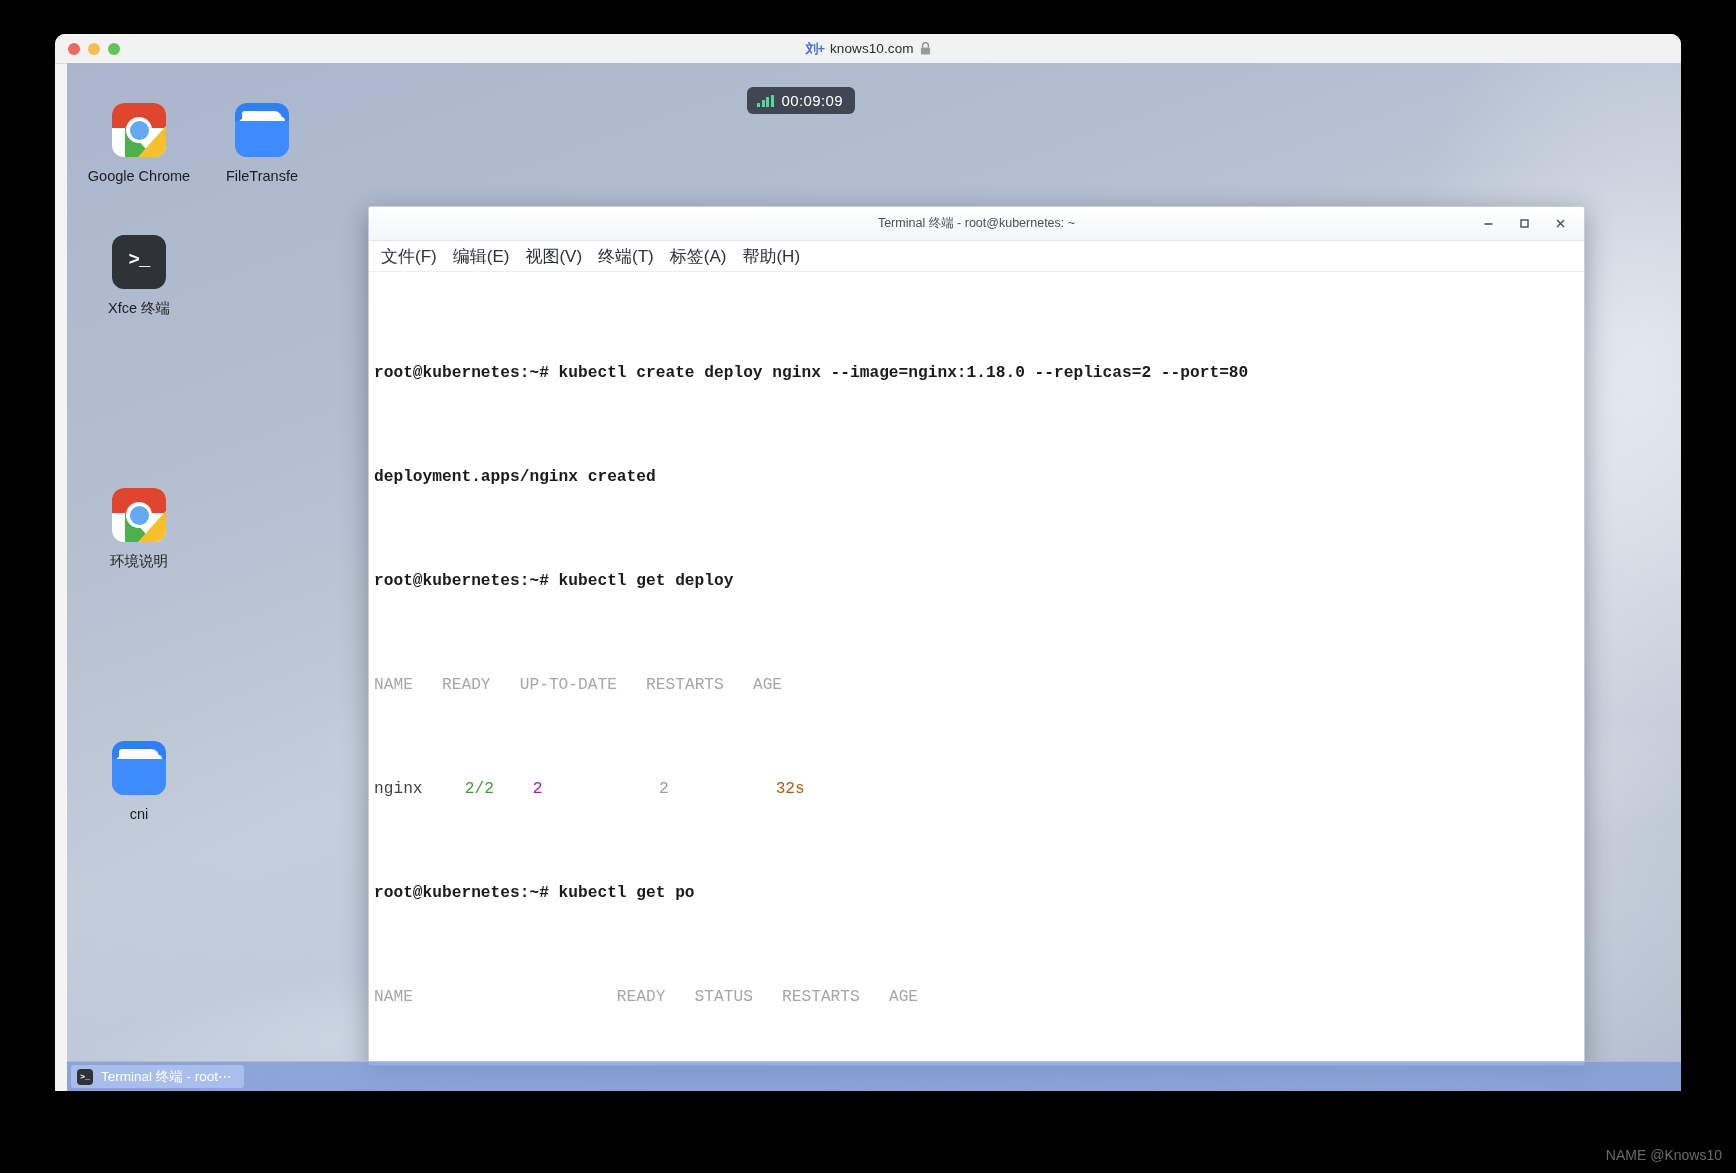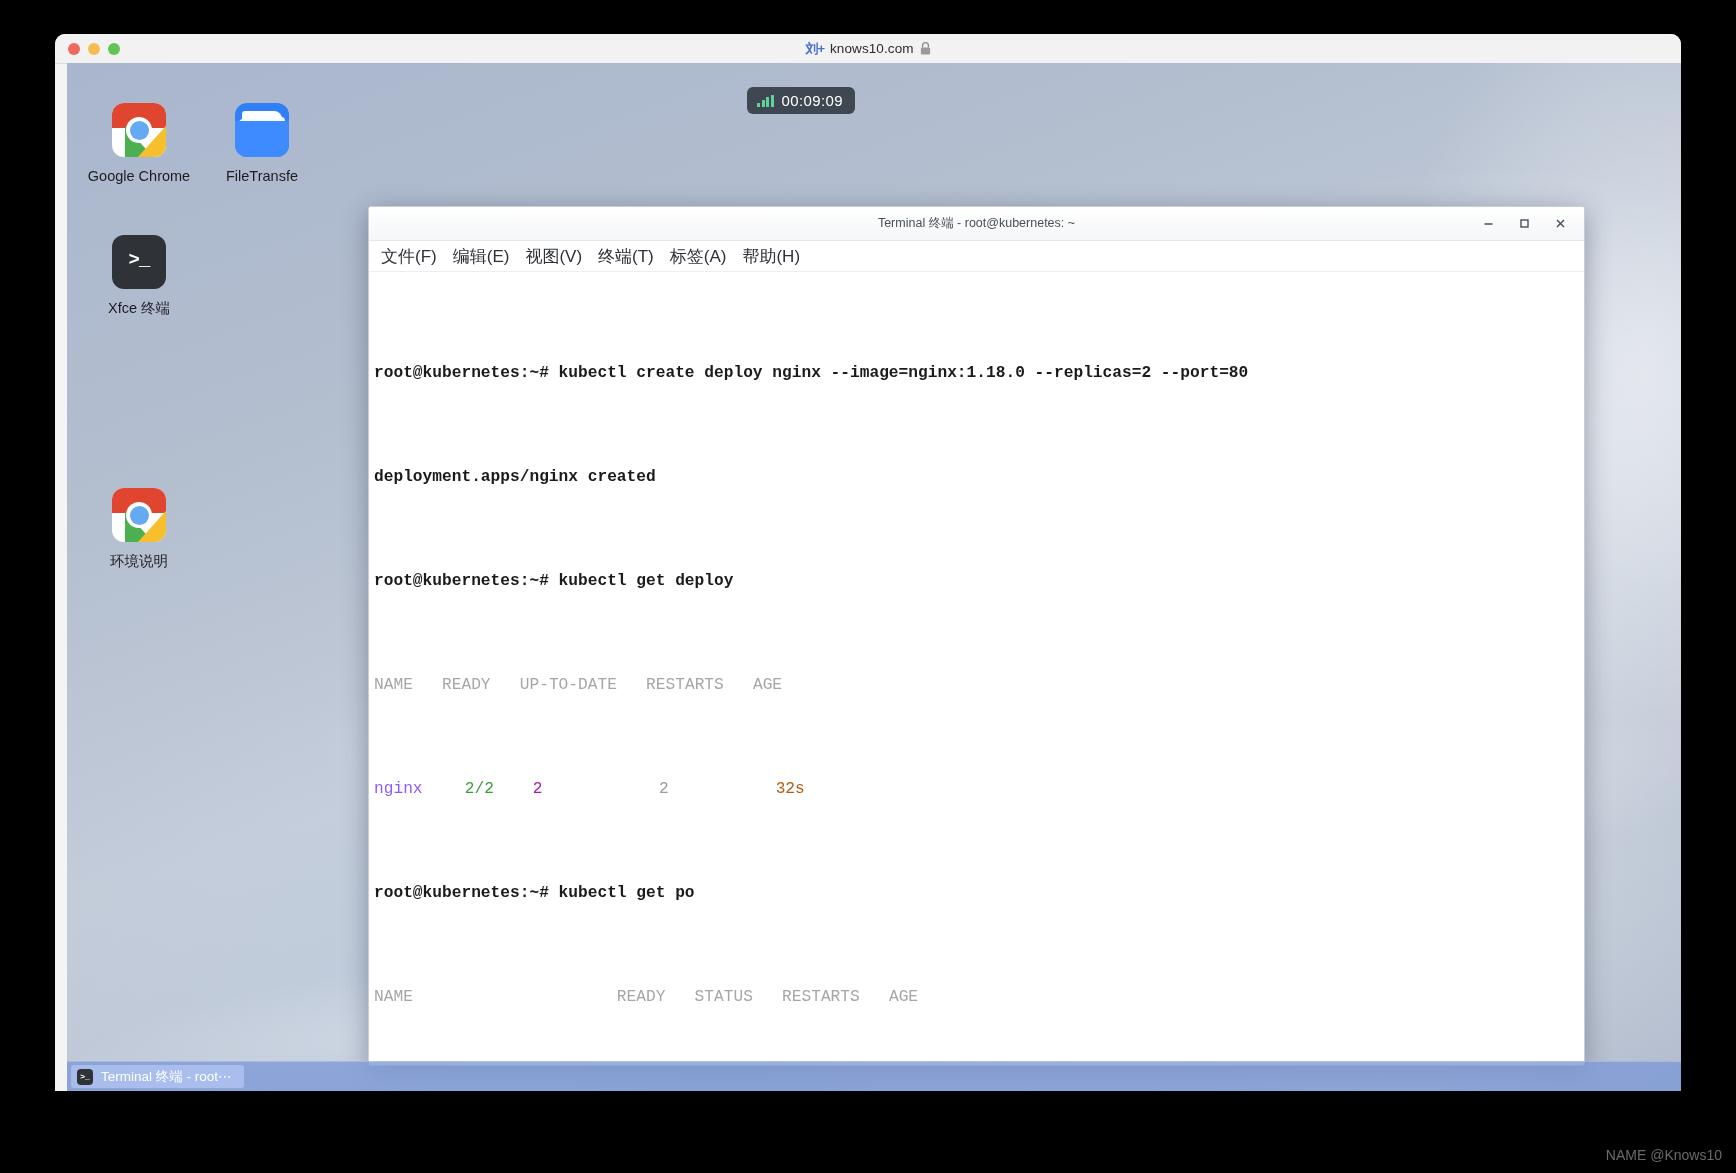--- a/index.html
+++ b/index.html
@@ -303,21 +303,21 @@
     font-family: "Liberation Mono", "DejaVu Sans Mono", monospace;
     font-size: 16.2px;
     line-height: 20.8px;
     white-space: pre;
     overflow: hidden;
   }
   .t-line { padding-left: 3px; }
   .c-default { color: #1b1b1b; font-weight: 700; }
   .c-plain   { color: #1b1b1b; }
   .c-header  { color: #a6a6a6; }
-  .c-name    { color: #8b5cf6; }
+  .c-name    { color: #404040; }
   .c-green   { color: #3f9c35; margin-left: 13px; }
   .c-purple  { color: #a020a0; }
   .c-orange  { color: #b35c11; }
   .c-gray    { color: #9a9a9a; }
 
   
   #taskbar {
     position: absolute;
     left: 0; bottom: 0;
     width: 100%;
@@ -433,20 +433,28 @@
           <span class="c-red"></span>
             <span class="c-green"></span>
             <span class="c-yellow"></span>
           <span class="c-ring"></span>
             <span class="c-blue"></span>
         </div>
         <div class="label">环境说明</div>
       </div>
 
 
+      <div class="desk-icon" style="left:8px; top:678px;">
+        <div class="glyph ico-folder">
+          <span class="f-tab"></span>
+            <span class="f-body"></span>
+            <span class="f-front"></span>
+        </div>
+        <div class="label">cni</div>
+      </div>
 
       <div id="terminal-window">
 
         <div id="term-titlebar">
           <div id="term-title">Terminal 终端 - root@kubernetes: ~</div>
           <div id="term-winbtns">
             <span class="winbtn">
               <svg width="13" height="13" viewBox="0 0 13 13">
                   <line x1="2.5" y1="7" x2="10.5" y2="7" stroke="#4a4f57" stroke-width="1.4"></line>
                 </svg>

